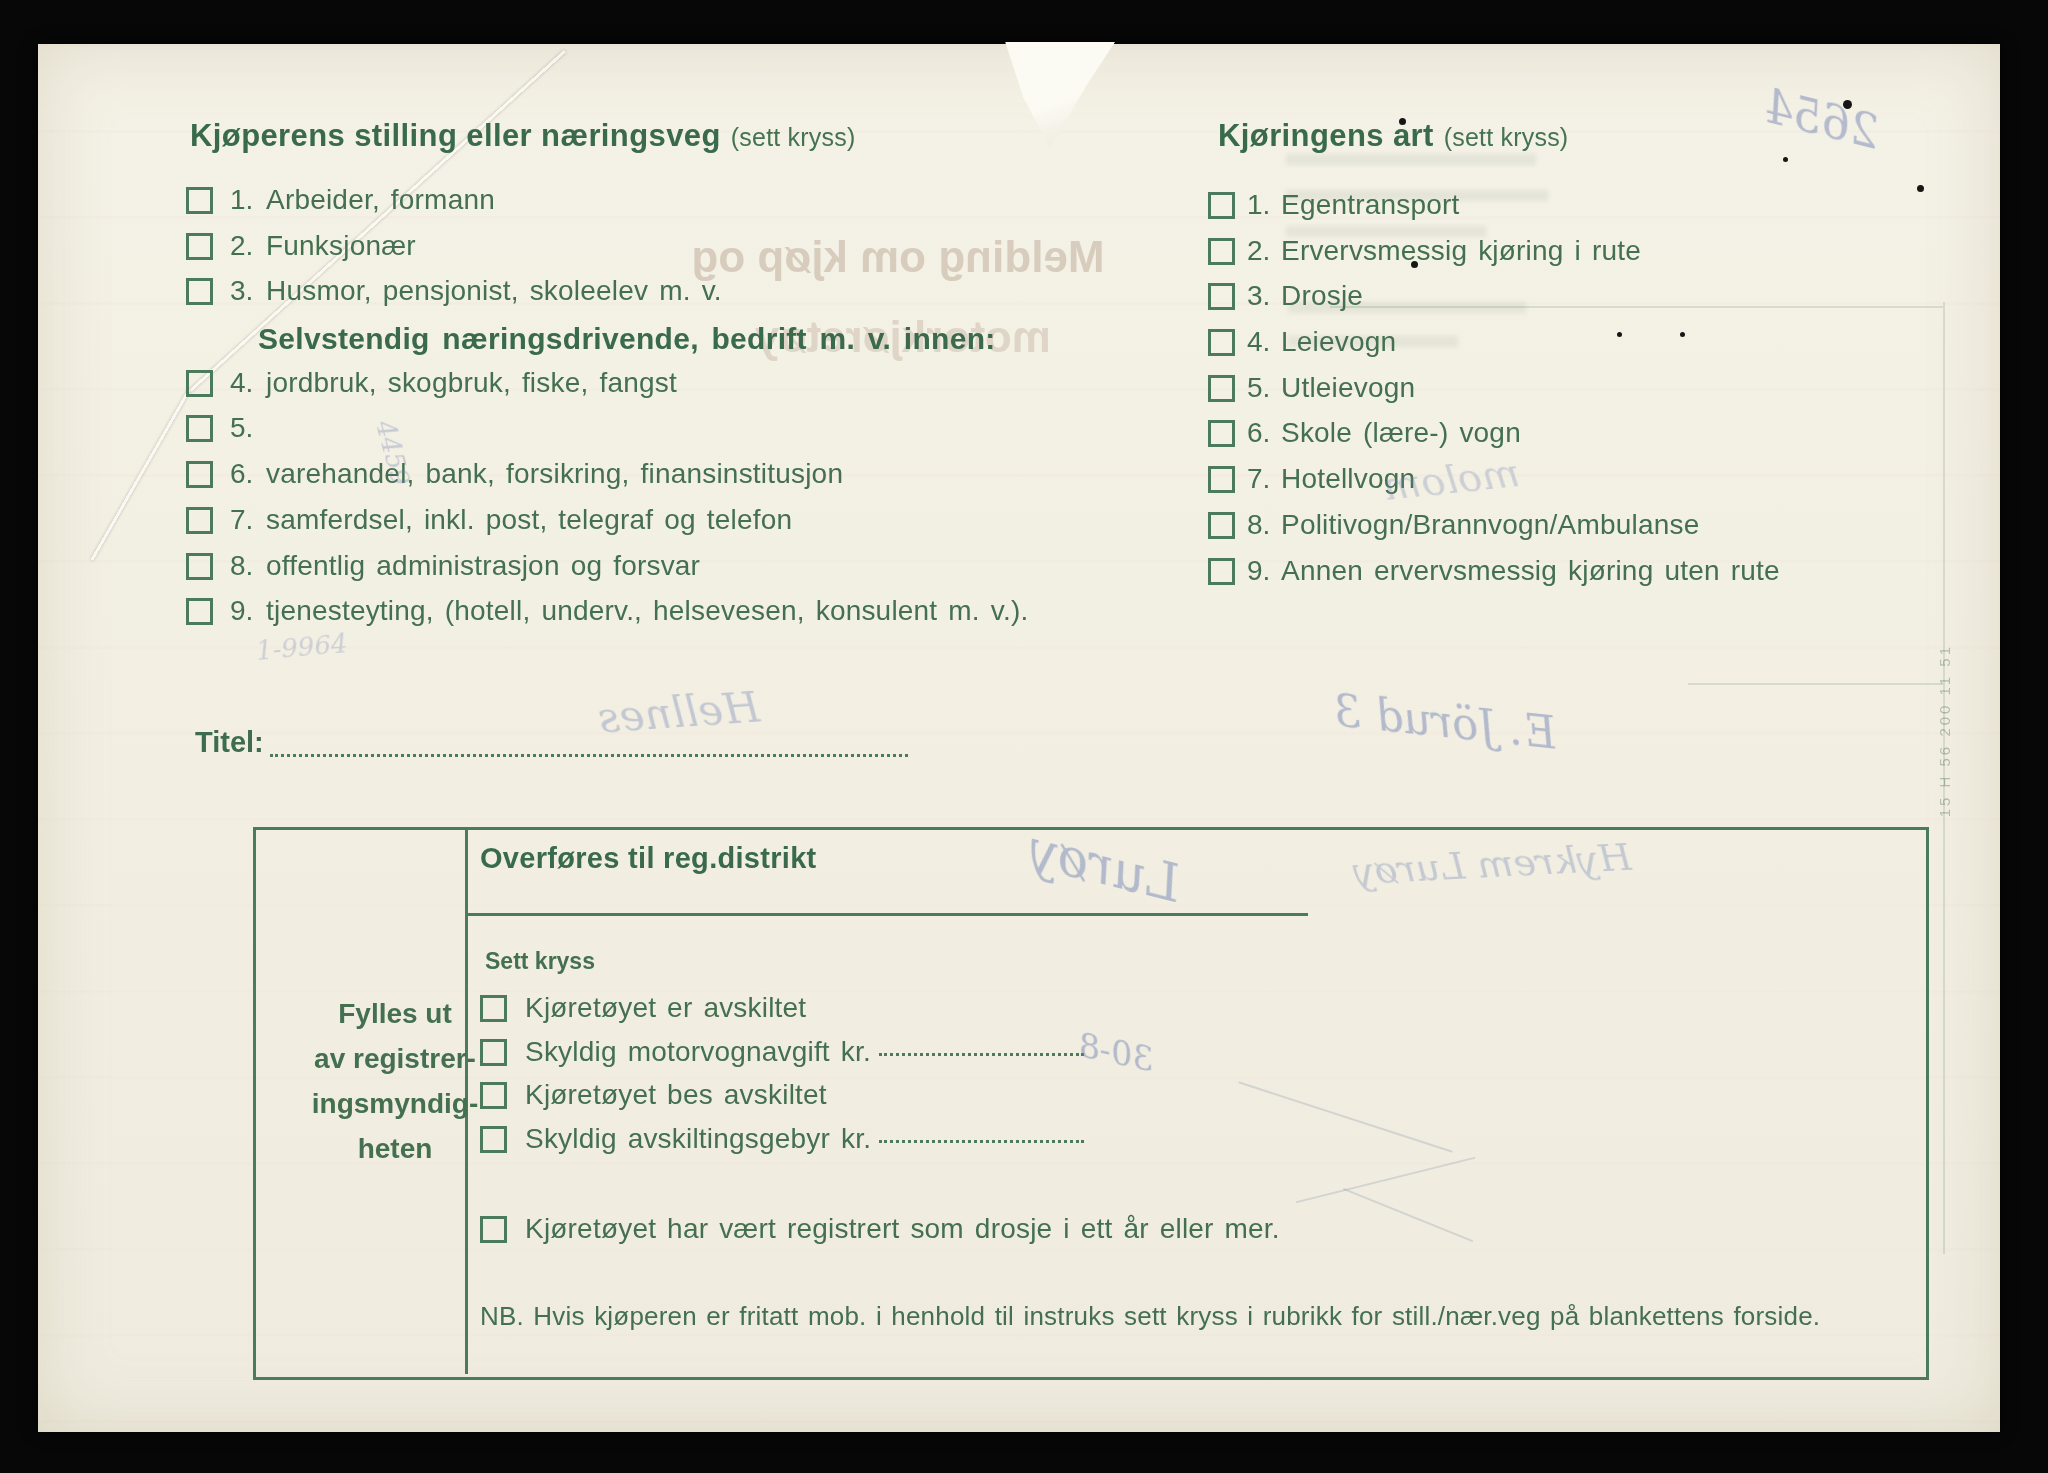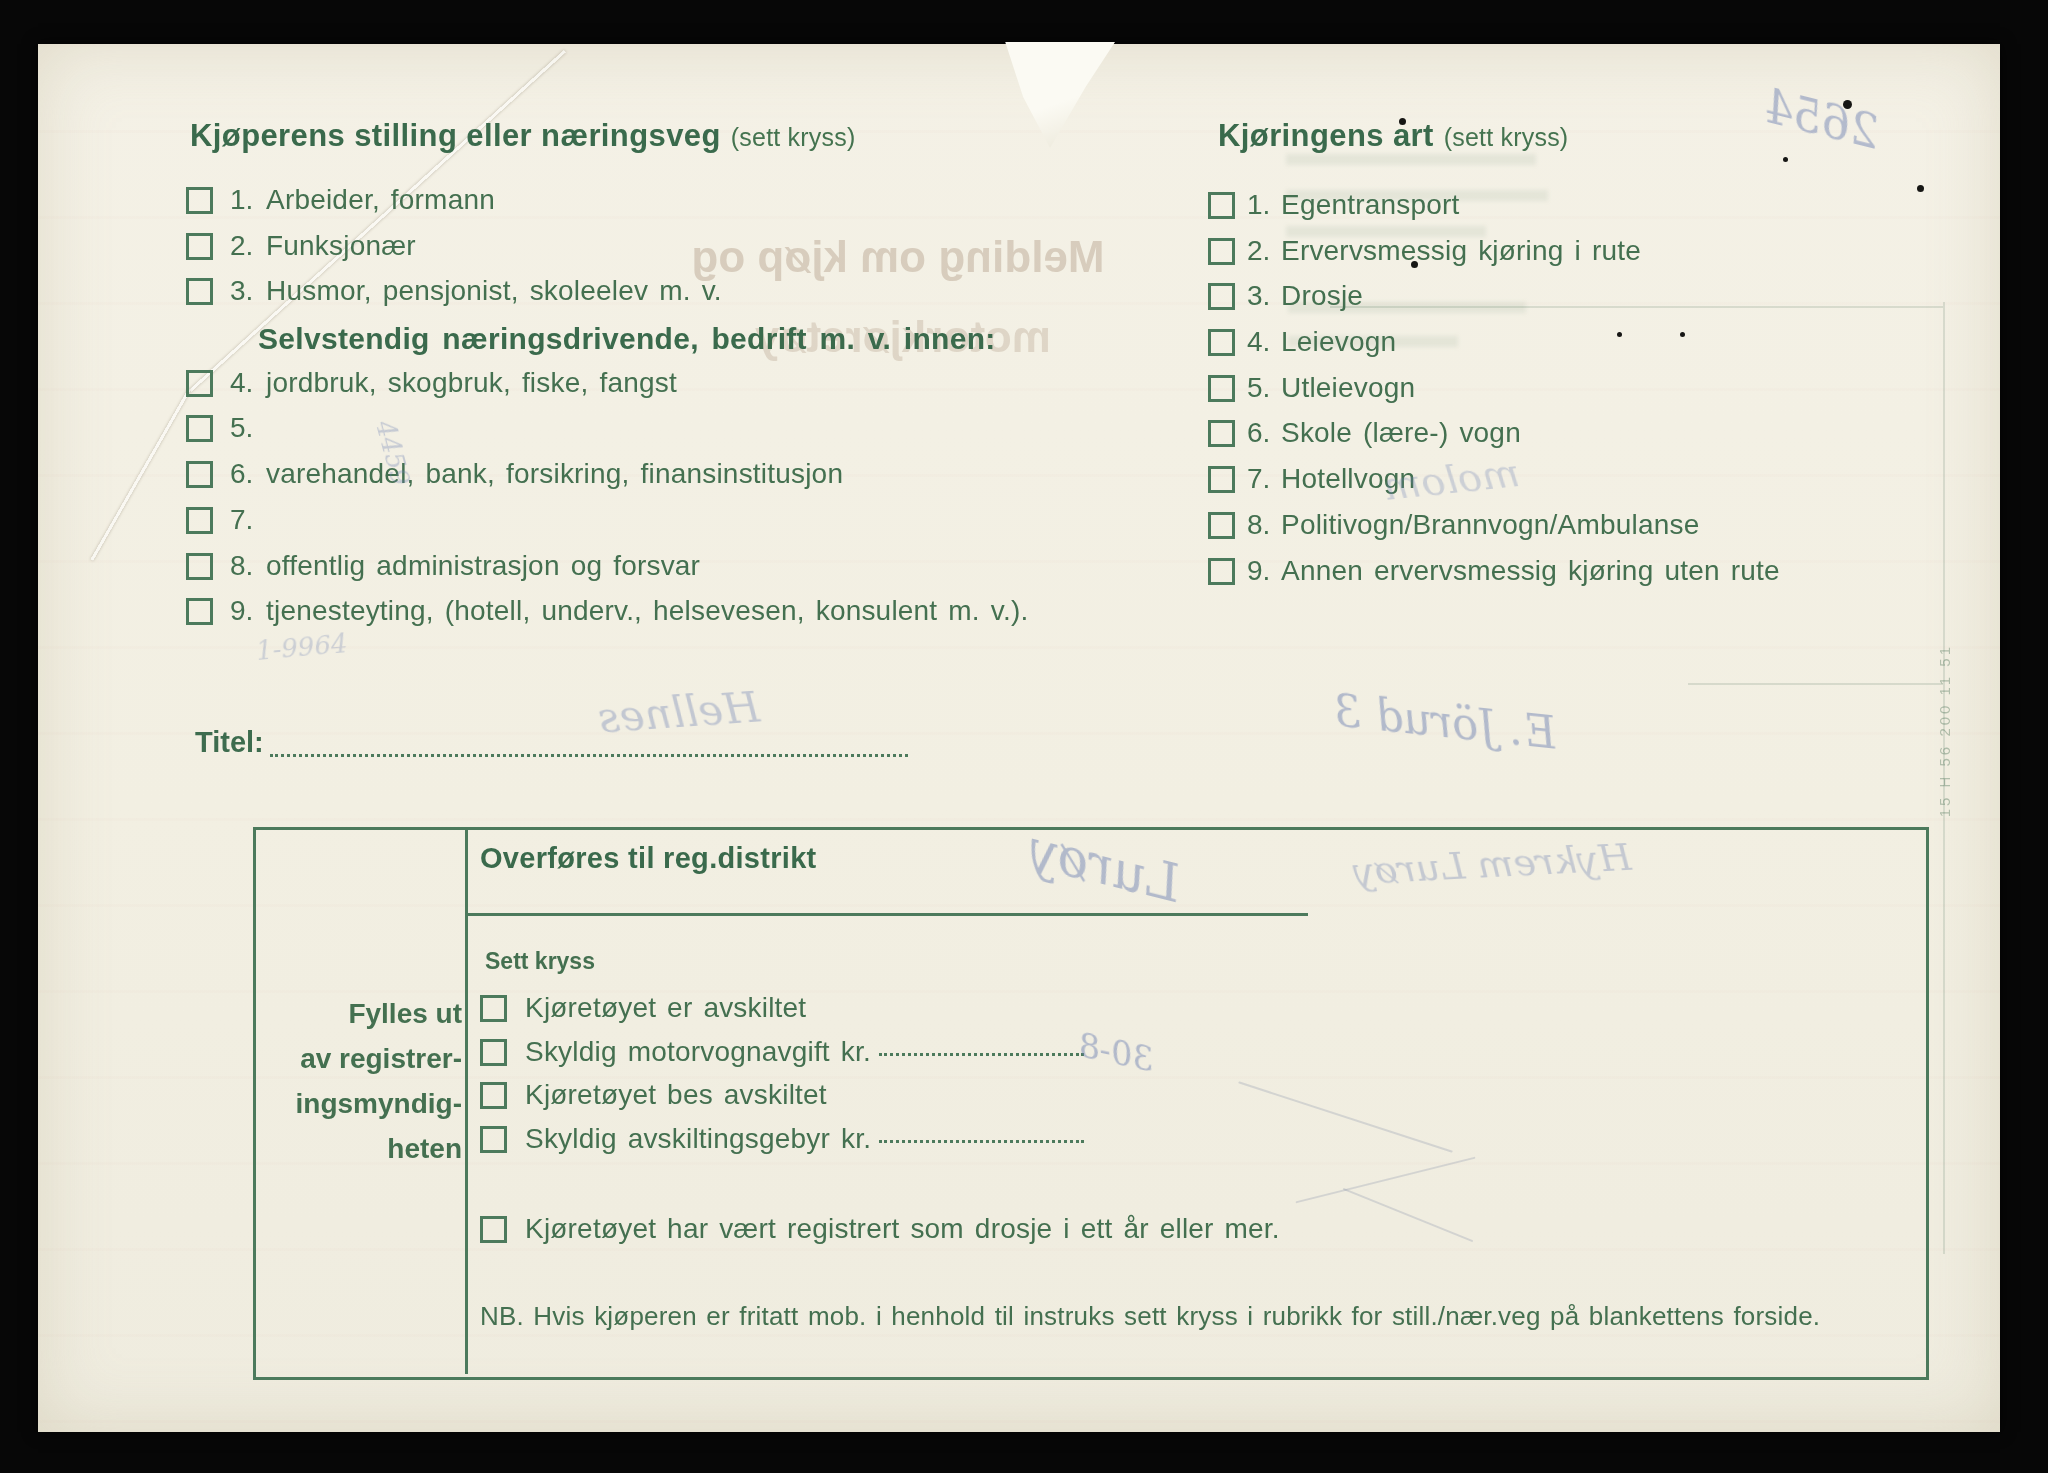--- a/index.html
+++ b/index.html
@@ -35,22 +35,22 @@
     color:#3a6a4c;letter-spacing:.3px;word-spacing:4px;white-space:nowrap;
   }
   .titel{position:absolute;left:157px;top:682px;font-weight:bold;font-size:29px;color:#3d6c4e;}
   .titel-dots{position:absolute;left:232px;top:684px;width:638px;height:26px;border-bottom:3px dotted #4c7a5c;}
   .bigbox{position:absolute;left:215px;top:783px;width:1670px;height:547px;border:3px solid #4c7a5c;}
   .divider{position:absolute;left:427px;top:783px;width:3px;height:547px;background:#4c7a5c;}
   .transfer{position:absolute;left:442px;top:792px;font-weight:bold;font-size:29px;color:#3a6a4c;letter-spacing:.3px;margin-top:6px;}
   .transfer-line{position:absolute;left:427px;top:869px;width:843px;height:3px;background:#4c7a5c;}
   .settkryss{position:absolute;left:447px;top:904px;font-weight:600;font-size:23px;color:#447050;}
   .fylles{
-    position:absolute;left:218px;top:947px;width:206px;text-align:right;
-    font-weight:600;font-size:28px;line-height:45px;color:#447050;
+    position:absolute;left:218px;top:947px;width:206px;text-align:center;
+    font-weight:600;font-size:28px;line-height:45px;color:#447050;padding-left:36px;
   }
   .bx-rows{position:absolute;left:442px;top:949px;width:1400px;}
   .bx-rows .row{height:43.5px;}
   .bx-rows div.row:nth-of-type(5){margin-top:47px;}
   .bx-rows .lbl{margin-left:18px;}
   .dots{display:none;}
   .row.has-dots .dots{
     display:inline-block;width:205px;height:1em;margin-left:8px;
     border-bottom:3px dotted #4c7a5c;
   }
@@ -149,20 +149,21 @@
           <span class="num">5.</span>
         </div>
         <div class="row">
           <span class="cb"></span>
           <span class="num">6.</span>
           <span class="lbl">varehandel, bank, forsikring, finansinstitusjon</span>
         </div>
         <div class="row">
           <span class="cb"></span>
           <span class="num">7.</span>
+          <span class="lbl">samferdsel, inkl. post, telegraf og telefon</span>
         </div>
         <div class="row">
           <span class="cb"></span>
           <span class="num">8.</span>
           <span class="lbl">offentlig administrasjon og forsvar</span>
         </div>
         <div class="row">
           <span class="cb"></span>
           <span class="num">9.</span>
           <span class="lbl">tjenesteyting, (hotell, underv., helsevesen, konsulent m. v.).</span>

